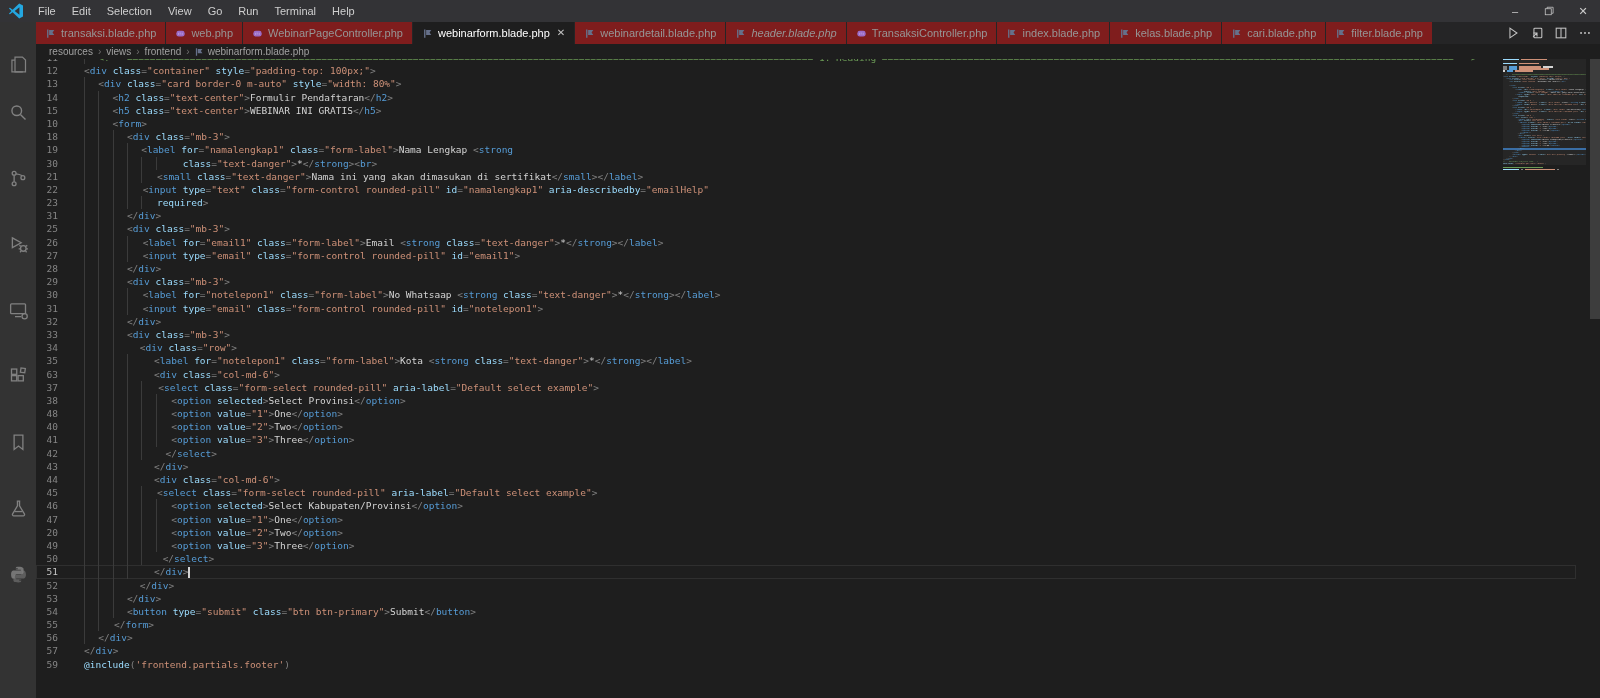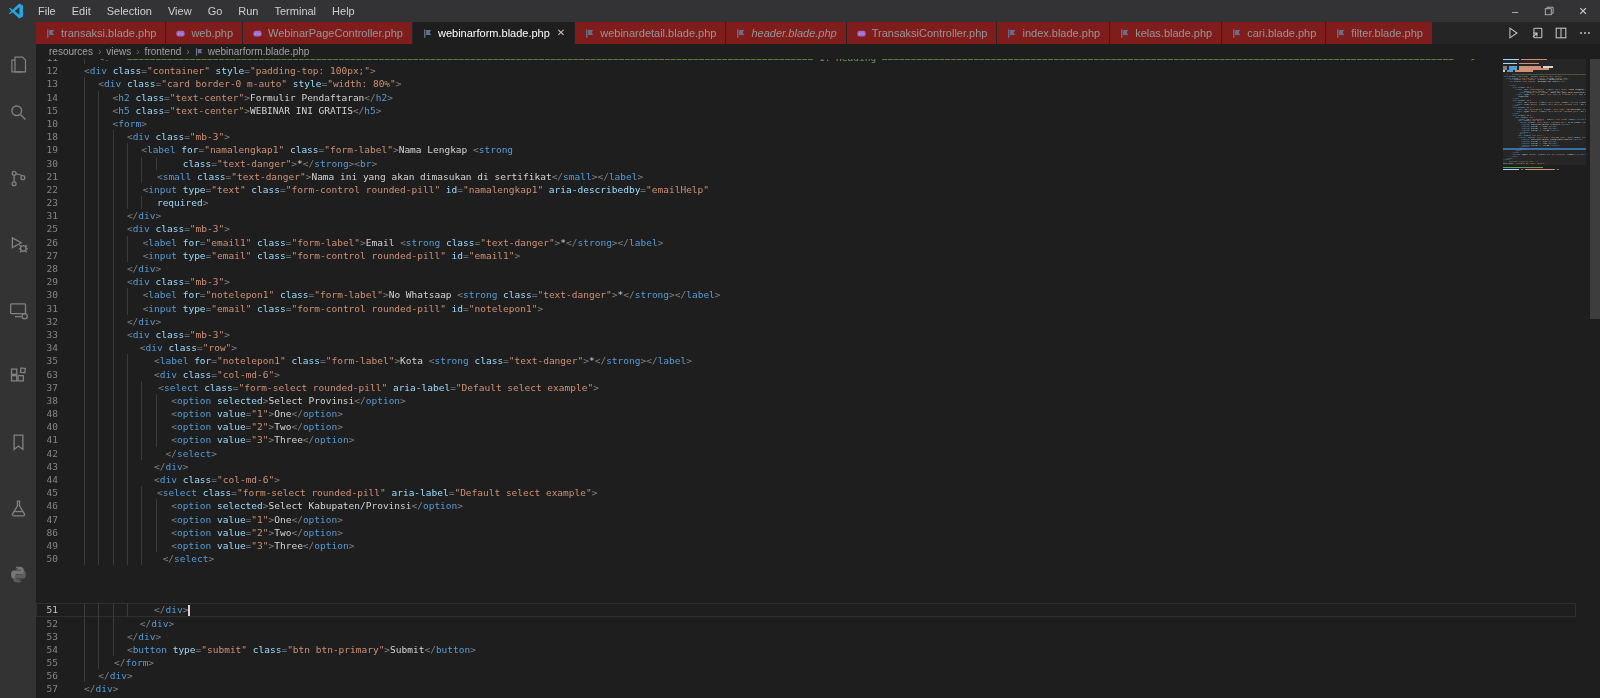--- a/index.html
+++ b/index.html
@@ -46,21 +46,21 @@
   .bc-item { padding:0 1px; }
   .bc-sep { color:#6e6e6e; padding:0 4px; font-size:10px; }
   .bc-file { display:flex; align-items:center; gap:4px; }
   .bc-file .ficon { width:10px; height:10px; }
 
   
   .editor-body { flex:1; position:relative; background:#1e1e1e; overflow:hidden; }
   .code-scroll { position:absolute; left:0; right:24px; top:-8px;
                  font-family:"DejaVu Sans Mono", monospace; font-size:9.5px; }
   .cl { display:flex; height:13.2px; line-height:13.2px; position:relative; }
-  .cl.cur { box-shadow:inset 0 0 0 1px #2f2f2f;margin-top:38px; }
+  .cl.cur { box-shadow:inset 0 0 0 1px #2f2f2f; }
   .ln { width:22px; text-align:right; color:#858585; flex:none; font-size:9.5px; }
   .cl.cur .ln { color:#c6c6c6; }
   .lc { position:relative; margin-left:26px; flex:1; white-space:pre; }
   .guide { position:absolute; top:0; bottom:0; width:1px; background:#3b3b3b; }
   .lt { position:relative; display:inline-block; }
   .tk-p { color:#808080; } .tk-t { color:#569cd6; } .tk-a { color:#9cdcfe; }
   .tk-s { color:#ce9178; } .tk-x { color:#d4d4d4; } .tk-c { color:#6a9955; }
   .tk-b { color:#9cdcfe; }
   .cursor { display:inline-block; width:1.5px; height:11px; background:#d4d4d4;
             vertical-align:middle; margin-left:0; }
@@ -438,21 +438,21 @@
           </div>
           <div class="cl">
             <div class="ln">46</div>
             <div class="lc"><span class="guide" style="left: 0px;"></span><span class="guide" style="left: 14.3px;"></span><span class="guide" style="left: 28.6px;"></span><span class="guide" style="left: 42.9px;"></span><span class="guide" style="left: 57.2px;"></span><span class="guide" style="left: 71.5px;"></span><span class="lt" style="padding-left: 87.23px;"><span class="tk-p">&lt;</span><span class="tk-t">option</span><span class="tk-a"> selected</span><span class="tk-p">&gt;</span><span class="tk-x">Select Kabupaten/Provinsi</span><span class="tk-p">&lt;/</span><span class="tk-t">option</span><span class="tk-p">&gt;</span></span></div>
           </div>
           <div class="cl">
             <div class="ln">47</div>
             <div class="lc"><span class="guide" style="left: 0px;"></span><span class="guide" style="left: 14.3px;"></span><span class="guide" style="left: 28.6px;"></span><span class="guide" style="left: 42.9px;"></span><span class="guide" style="left: 57.2px;"></span><span class="guide" style="left: 71.5px;"></span><span class="lt" style="padding-left: 87.23px;"><span class="tk-p">&lt;</span><span class="tk-t">option</span><span class="tk-a"> value</span><span class="tk-p">=</span><span class="tk-s">"1"</span><span class="tk-p">&gt;</span><span class="tk-x">One</span><span class="tk-p">&lt;/</span><span class="tk-t">option</span><span class="tk-p">&gt;</span></span></div>
           </div>
           <div class="cl">
-            <div class="ln">86</div>
+            <div class="ln">20</div>
             <div class="lc"><span class="guide" style="left: 0px;"></span><span class="guide" style="left: 14.3px;"></span><span class="guide" style="left: 28.6px;"></span><span class="guide" style="left: 42.9px;"></span><span class="guide" style="left: 57.2px;"></span><span class="guide" style="left: 71.5px;"></span><span class="lt" style="padding-left: 87.23px;"><span class="tk-p">&lt;</span><span class="tk-t">option</span><span class="tk-a"> value</span><span class="tk-p">=</span><span class="tk-s">"2"</span><span class="tk-p">&gt;</span><span class="tk-x">Two</span><span class="tk-p">&lt;/</span><span class="tk-t">option</span><span class="tk-p">&gt;</span></span></div>
           </div>
           <div class="cl">
             <div class="ln">49</div>
             <div class="lc"><span class="guide" style="left: 0px;"></span><span class="guide" style="left: 14.3px;"></span><span class="guide" style="left: 28.6px;"></span><span class="guide" style="left: 42.9px;"></span><span class="guide" style="left: 57.2px;"></span><span class="guide" style="left: 71.5px;"></span><span class="lt" style="padding-left: 87.23px;"><span class="tk-p">&lt;</span><span class="tk-t">option</span><span class="tk-a"> value</span><span class="tk-p">=</span><span class="tk-s">"3"</span><span class="tk-p">&gt;</span><span class="tk-x">Three</span><span class="tk-p">&lt;/</span><span class="tk-t">option</span><span class="tk-p">&gt;</span></span></div>
           </div>
           <div class="cl">
             <div class="ln">50</div>
             <div class="lc"><span class="guide" style="left: 0px;"></span><span class="guide" style="left: 14.3px;"></span><span class="guide" style="left: 28.6px;"></span><span class="guide" style="left: 42.9px;"></span><span class="guide" style="left: 57.2px;"></span><span class="lt" style="padding-left: 78.65px;"><span class="tk-p">&lt;/</span><span class="tk-t">select</span><span class="tk-p">&gt;</span></span></div>
           </div>

